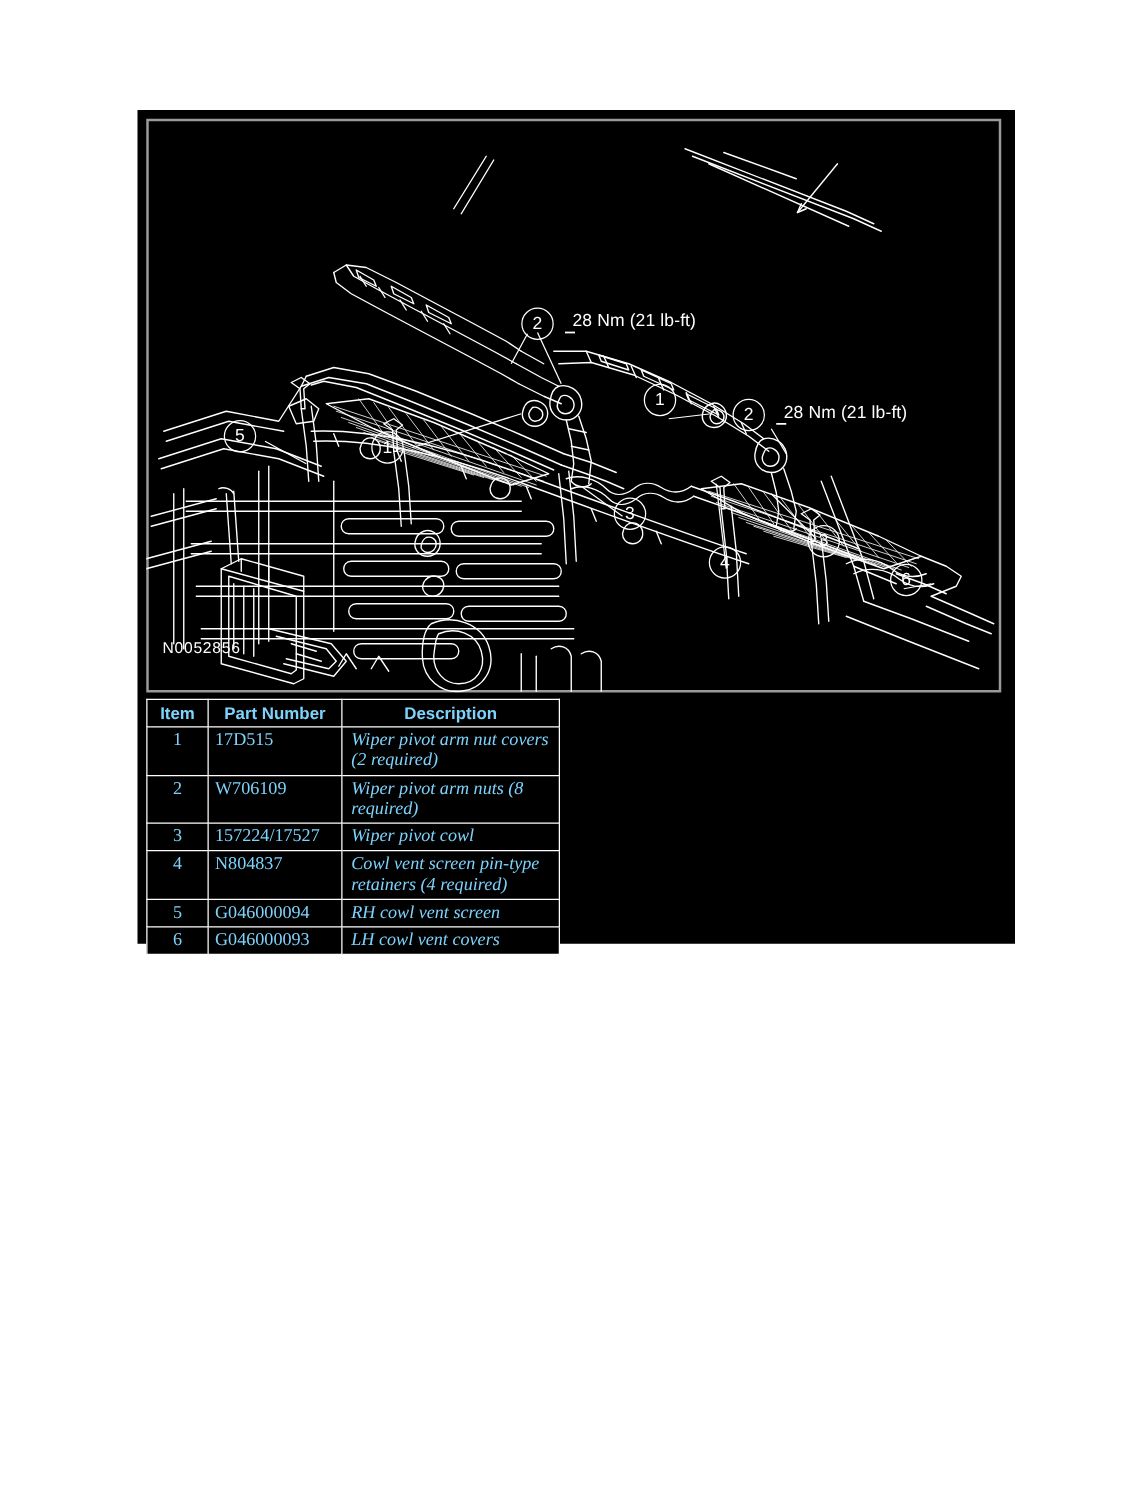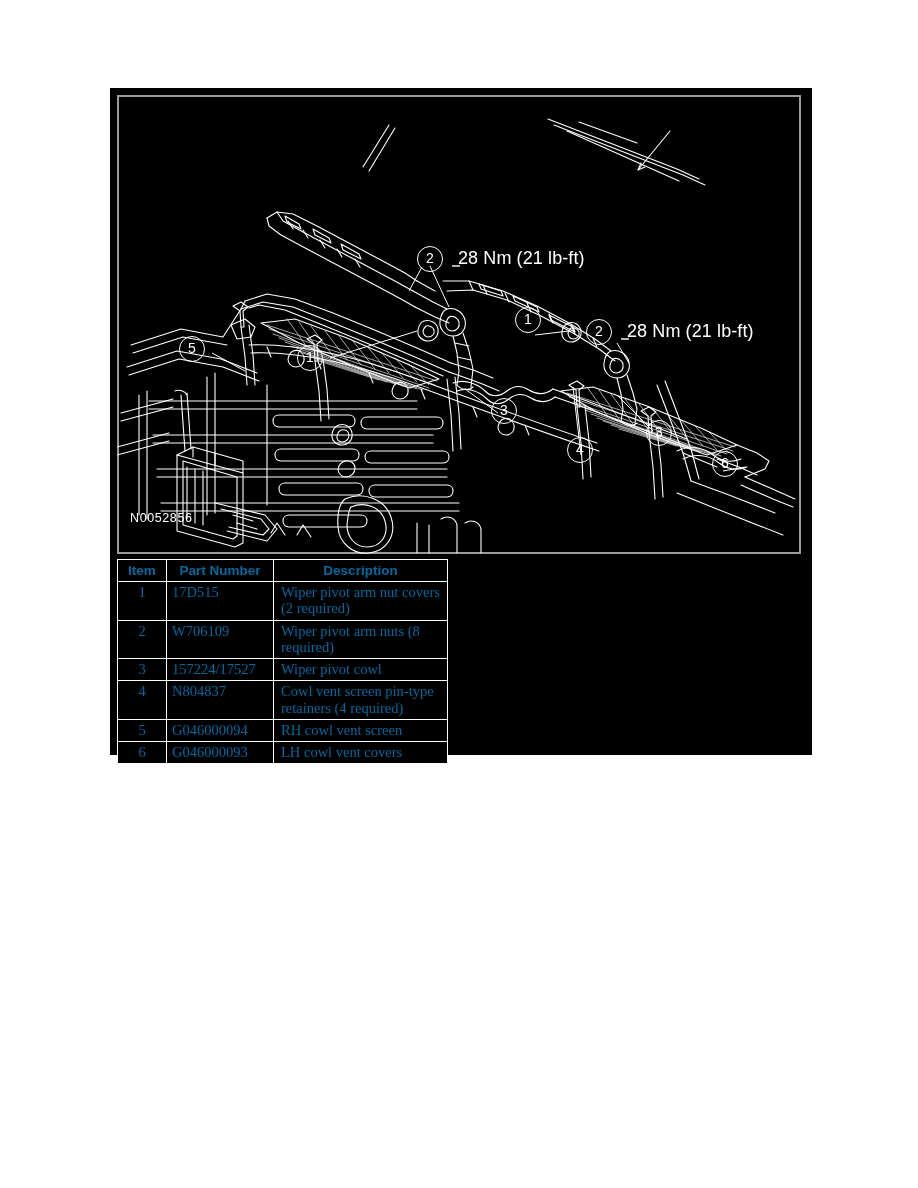--- a/index.html
+++ b/index.html
@@ -58,21 +58,21 @@
     line-height: 23px;
     text-align: center;
     box-sizing: border-box;
     background: transparent;
   }
 
   .torque-label {
     position: absolute;
     color: #ffffff;
     font-family: "Liberation Sans", sans-serif;
-    font-size: 18px;
+    font-size: 14px;
     white-space: nowrap;
     letter-spacing: 0.1px;
   }
 
   #image-id {
     position: absolute;
     left: 20px;
     top: 423px;
     color: #ffffff;
     font-family: "Liberation Sans", sans-serif;
@@ -85,21 +85,21 @@
     position: absolute;
     left: 7px;
     top: 471px;
     width: 331px;
     border-collapse: collapse;
     background: #000000;
   }
   #parts-table th,
   #parts-table td {
     border: 1.5px solid #ffffff;
-    color: #0369a1;
+    color: #7dd3fc;
     padding: 2px 5px 3px 5px;
     vertical-align: top;
     line-height: 1.12;
   }
   #parts-table th {
     font-family: "Liberation Sans", sans-serif;
     font-size: 13.5px;
     font-weight: bold;
     text-align: center;
     padding-top: 3px;
@@ -109,20 +109,21 @@
   #parts-table th.col-part { width: 96px; }
   #parts-table td {
     font-family: "Liberation Serif", serif;
     font-size: 14.5px;
   }
   #parts-table td.cell-item {
     text-align: center;
   }
   #parts-table td.cell-desc {
     padding-left: 7px;
+    font-style: italic;
   }
 </style>
 </head>
 <body>
 
 <div id="figure-panel">
 
   <div id="figure-border"></div>
 
   <div id="illustration">

